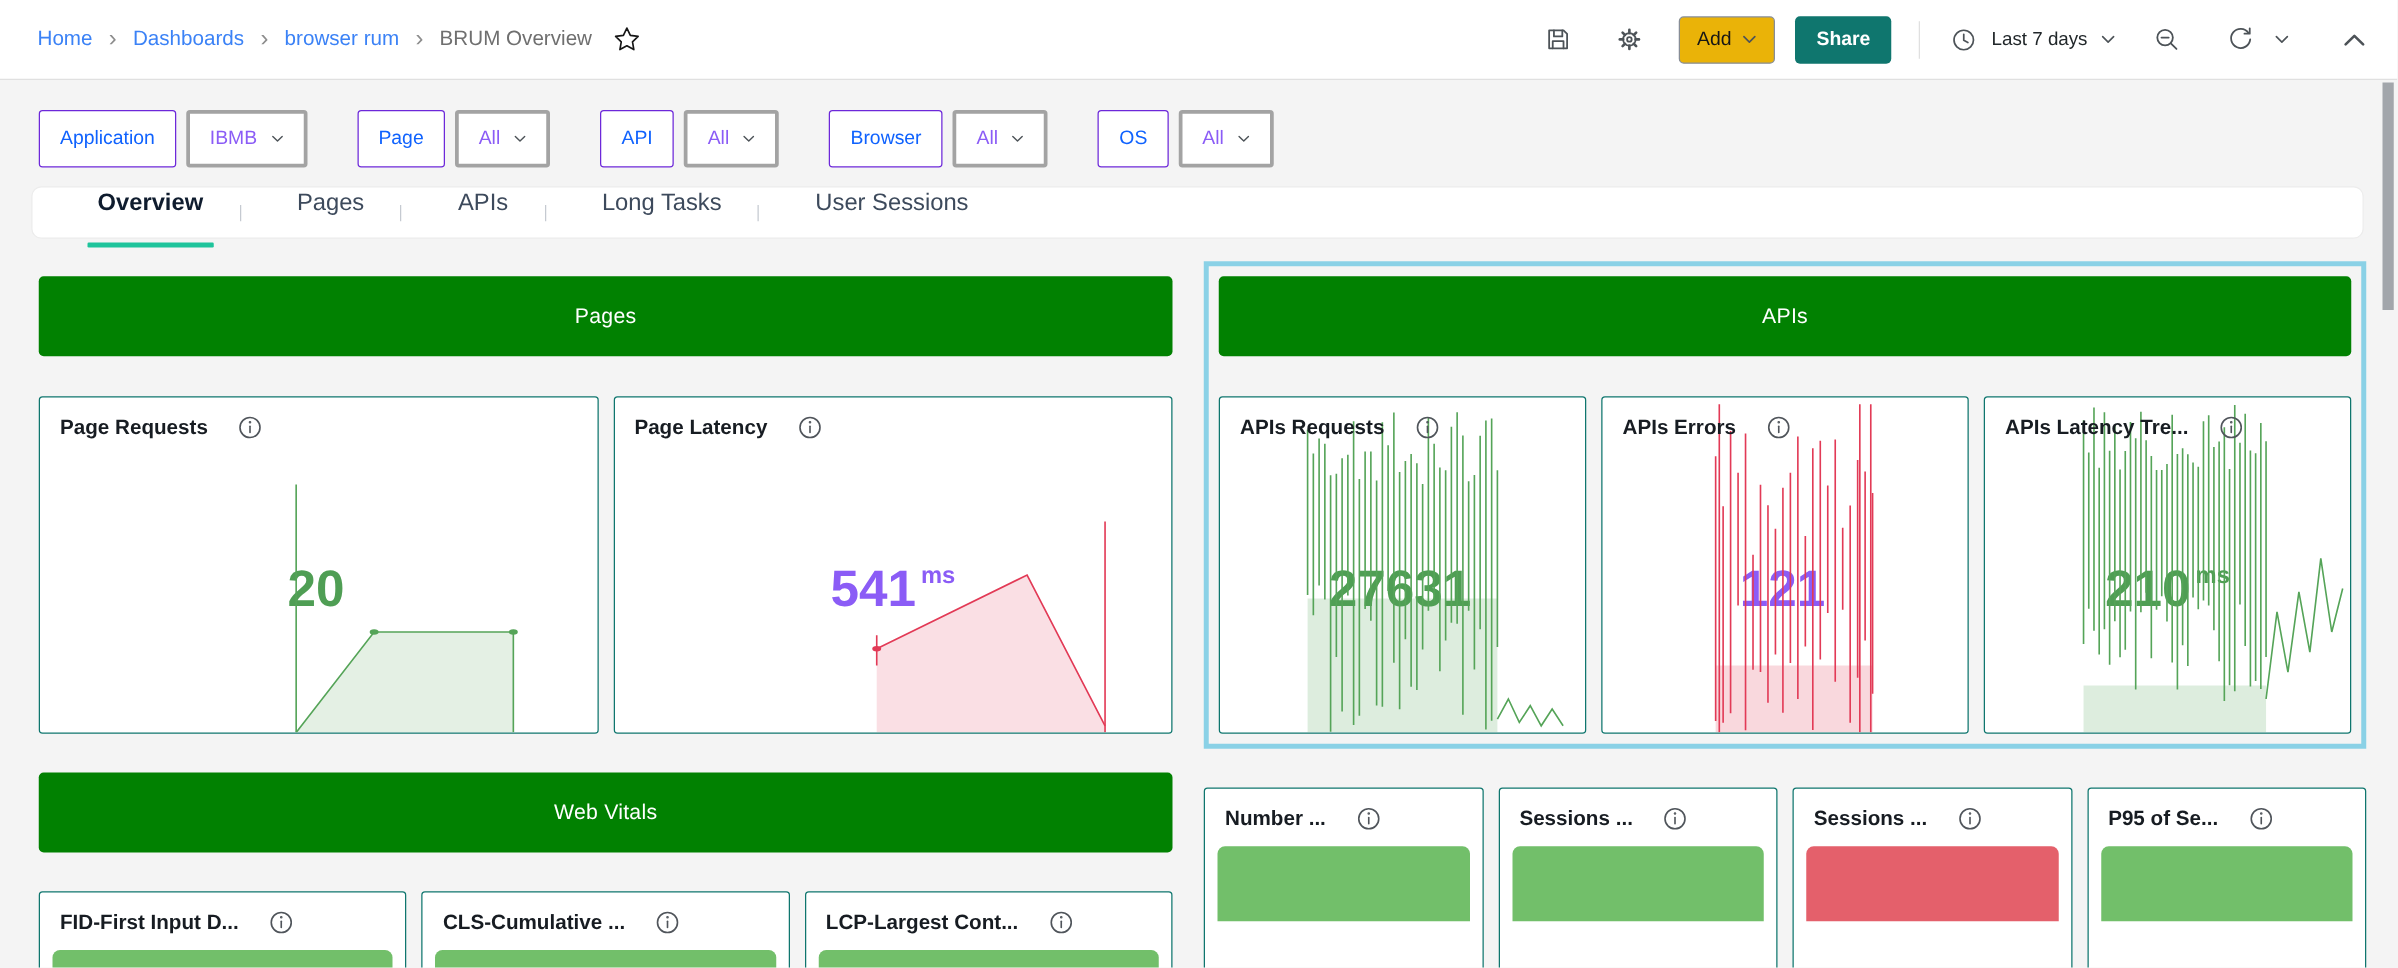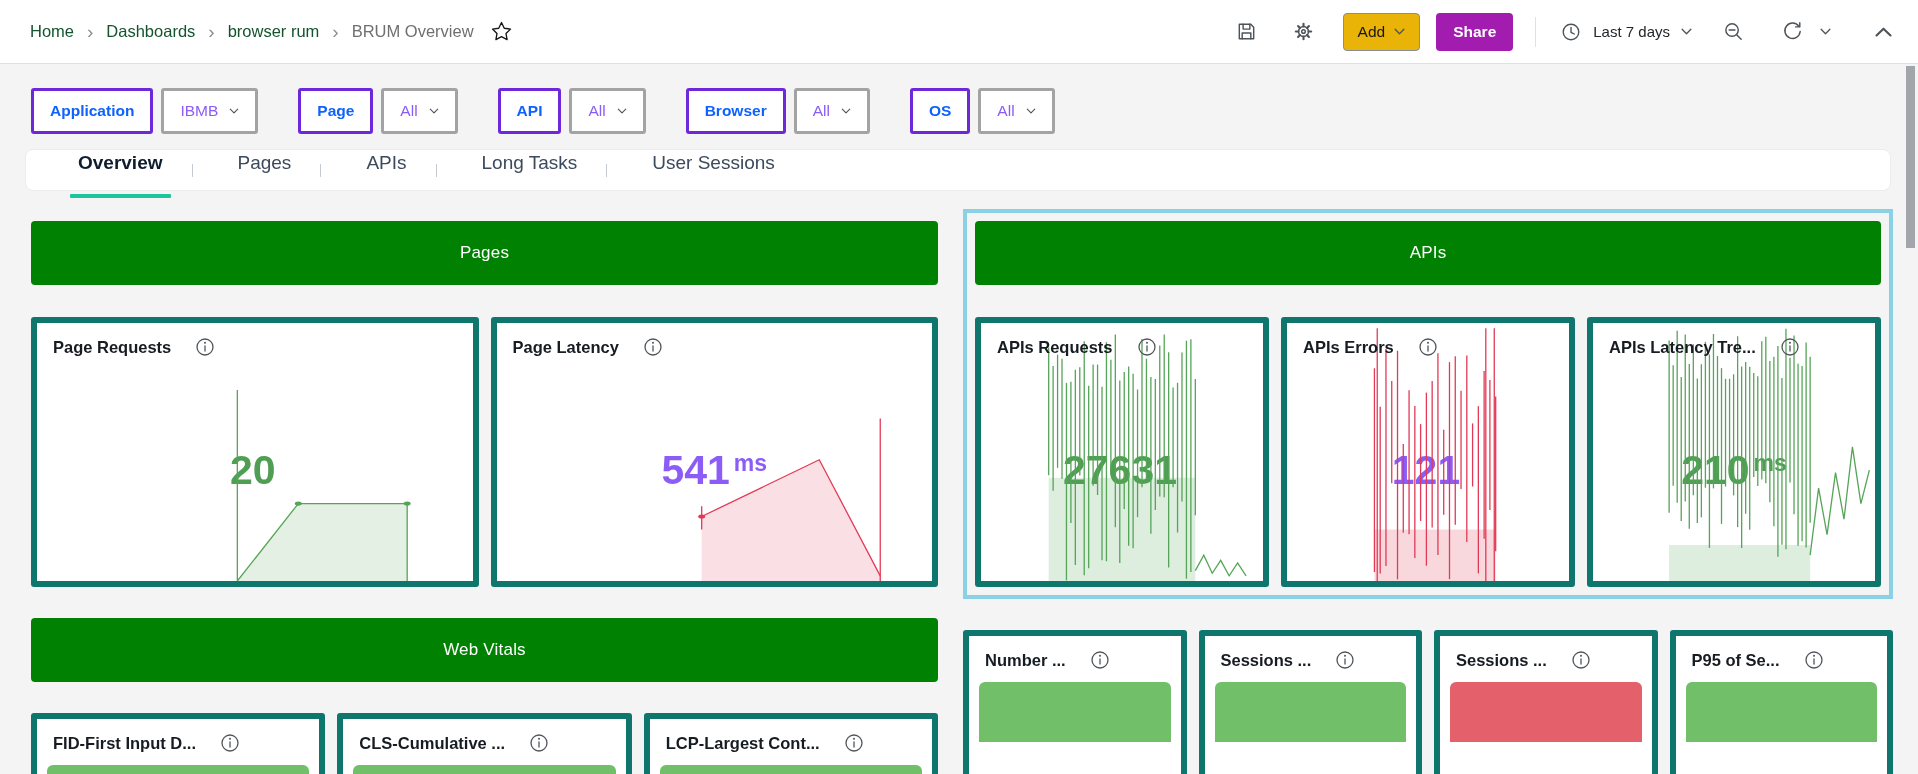--- a/index.html
+++ b/index.html
@@ -14,55 +14,55 @@
   .icon svg { stroke:#4d5358; fill:none; stroke-width:1.5; stroke-linecap:round; stroke-linejoin:round; }
 
   
   .topbar {
     height:64px; background:#fff; border-bottom:1px solid #e0e0e0;
     display:flex; align-items:center; justify-content:space-between;
     padding:0 26px 0 30px;
   }
   .tb-left { display:flex; align-items:center; }
   .breadcrumb { display:flex; align-items:center; font-size:16.5px; }
-  .bc-item { color:#14532d; cursor:pointer; }
+  .bc-item { color:#3b82f6; cursor:pointer; }
   .bc-item.current { color:#6f6f6f; cursor:default; }
   .bc-sep { color:#8d8d8d; margin:0 13px; font-size:19px; line-height:1; }
   .star { margin-left:16px; cursor:pointer; }
   .star svg { stroke:#161616; stroke-width:1.4; }
 
   .tb-right { display:flex; align-items:center; }
   .tb-icon { cursor:pointer; }
   .i-save { margin-right:34px; }
   .i-gear { margin-right:28px; }
   .btn-add {
     height:38px; padding:0 14px; border:1px solid #878d96; border-radius:4px;
     background:#eab308; display:flex; align-items:center; gap:9px;
     font-size:15.5px; color:#161616; cursor:pointer; margin-right:16px;
   }
   .btn-share {
     height:38px; padding:0 17px; border:none; border-radius:4px;
-    background:#a21caf; color:#fff; font-size:15.5px; font-weight:700;
+    background:#0f766e; color:#fff; font-size:15.5px; font-weight:700;
     display:flex; align-items:center; cursor:pointer; margin-right:22px;
     font-family:"Liberation Sans", sans-serif;
   }
   .vdiv { width:1px; height:30px; background:#e0e0e0; margin-right:24px; }
   .time-ctl { display:flex; align-items:center; gap:11px; font-size:15px; color:#21272a; cursor:pointer; margin-right:30px; }
   .i-zoomout { margin-right:36px; }
   .i-refresh { margin-right:16px; }
   .i-chev-refresh { margin-right:44px; }
 
   
   .filters { margin:24px 0 0 31px; display:flex; gap:40px; }
   .fgroup { display:flex; gap:8px; }
   .fbox {
     height:46px; background:#fff; border-radius:3px;
     display:flex; align-items:center; padding:0 16px; font-size:15.5px;
   }
-  .f-label { color:#0f62fe; font-weight:700; border:3px solid #6d28d9; cursor:pointer; }
+  .f-label { color:#0f62fe; font-weight:400; border:1px solid #6d28d9; cursor:pointer; }
   .f-value { color:#8b5cf6; gap:11px; border:3px solid #a3a3a3; cursor:pointer; }
 
   
   .tabsbar {
     margin:15px 0 0 25px; width:1866px; height:42px;
     background:#fff; border:1px solid #ececec; border-radius:8px;
     display:flex; align-items:center; padding-left:34px;
   }
   .tab { position:relative; font-size:19px; color:#3d4a5c; cursor:pointer; padding:9px 2px 23px;margin-left:16px; }
   .tab.active { color:#0f1c2e; font-weight:700; }
@@ -82,33 +82,33 @@
     color:#fff; font-size:17px; font-weight:500; letter-spacing:.2px;
   }
   .col-left .secbar.first { margin-top:30px; }
   .selection { margin-top:18px; border:4px solid #8ad1e6; padding:8px; }
   .cards { display:flex; gap:12px; margin-top:32px; }
   .secbar.mid { margin-top:31px; }
   .cards.bottom { margin-top:31px; }
 
   .card {
     position:relative; overflow:hidden; flex:1; height:270px;
-    background:#fff; border:6px solid #0f766e; border-radius:3px;
+    background:#fff; border:1px solid #0f766e; border-radius:3px;
     padding:14px 16px; cursor:pointer;
   }
   .card-head { display:flex; align-items:center; gap:24px; position:relative; z-index:3; }
   .card-title { font-size:16.5px; font-weight:700; color:#171c22; white-space:nowrap; }
   .info svg { stroke:#50555b; stroke-width:1.3; }
 
   .metric {
     position:absolute; left:50%; top:57%; transform:translate(-50%,-50%);
     display:flex; z-index:1; white-space:nowrap;
   }
   .metric .num { font-size:41px; font-weight:700; line-height:1; }
-  .metric .unit { font-size:23px; font-weight:700; margin:0 0 3px 4px; }
+  .metric .unit { font-size:19px; font-weight:700; margin:0 0 3px 4px; }
   .metric.green { color:#4f9e54; }
   .metric.red { color:#8b5cf6; }
 
   .sparkwrap { position:absolute; inset:0; z-index:2; pointer-events:none; }
   .sparkwrap svg { width:100%; height:100%; }
 
   .accent { height:60px; margin:12px -6px 0; border-radius:6px 6px 0 0; position:relative; z-index:1; }
   .accent.green { background:#72bf6a; }
   .accent.red { background:#e4606b; }
 

